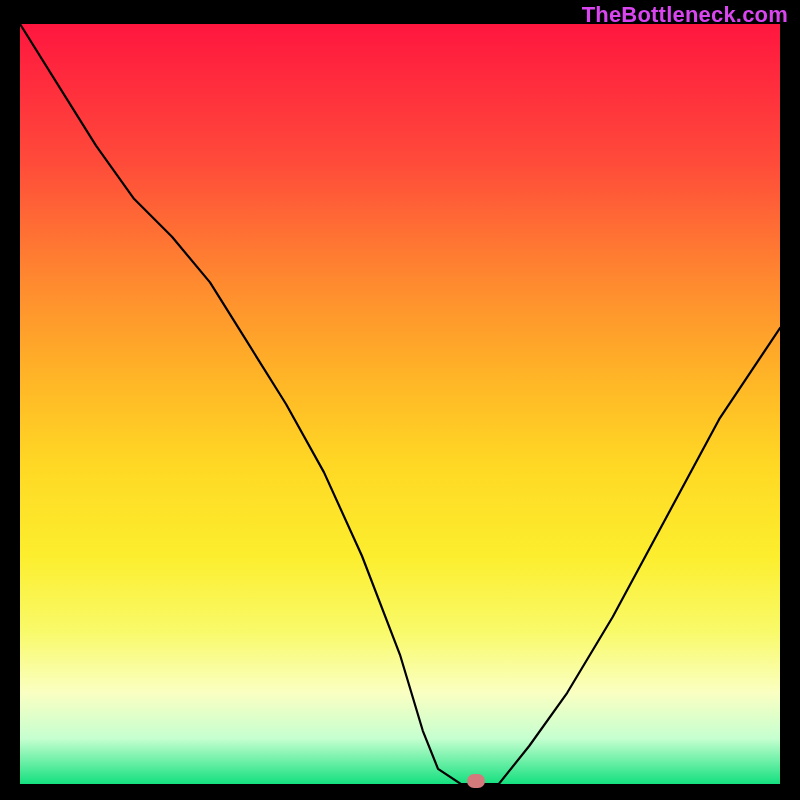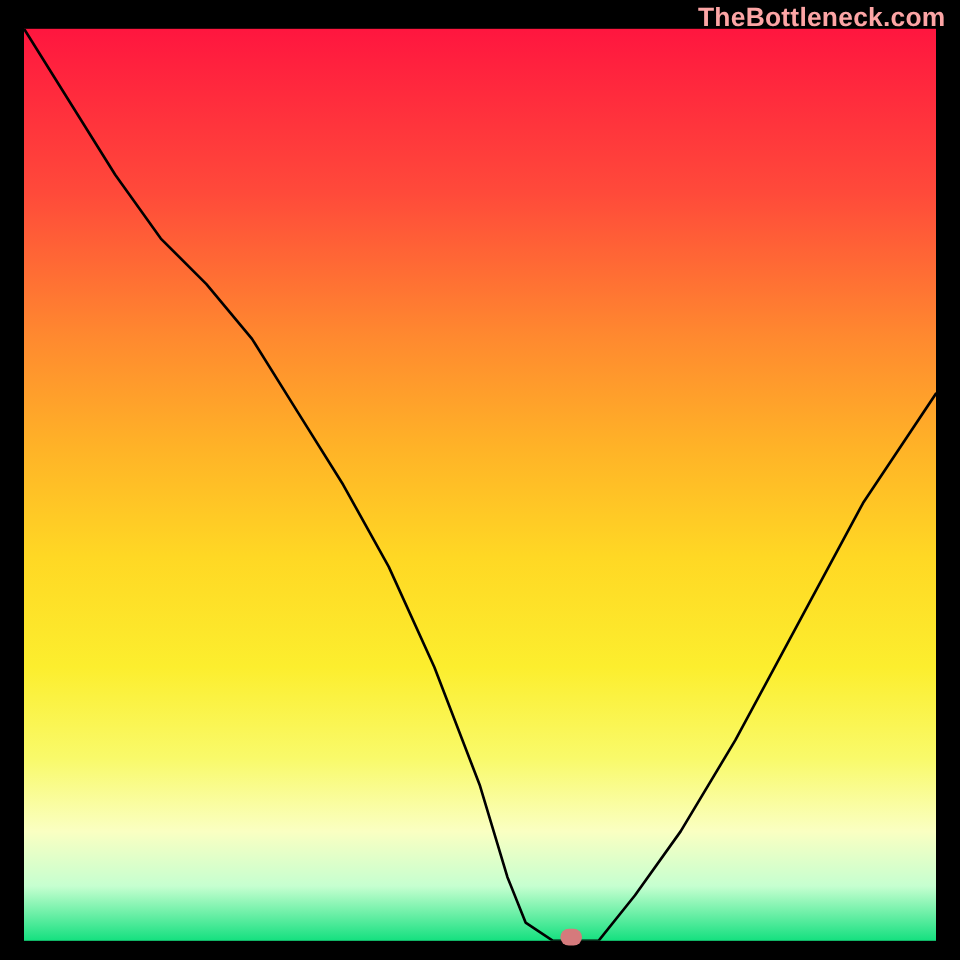--- a/index.html
+++ b/index.html
@@ -10,21 +10,21 @@
     height: 800px;
     background: #000;
   }
   .watermark {
     position: absolute;
     top: 2px;
     right: 12px;
     font-family: Arial, Helvetica, sans-serif;
     font-size: 22px;
     font-weight: 600;
-    color: #fca5a5;
+    color: #d946ef;
     letter-spacing: 0.2px;
   }
   .plot-area {
     position: absolute;
     left: 20px;
     top: 24px;
     width: 760px;
     height: 760px;
     background: linear-gradient(to bottom,
       #ff163f 0%,

